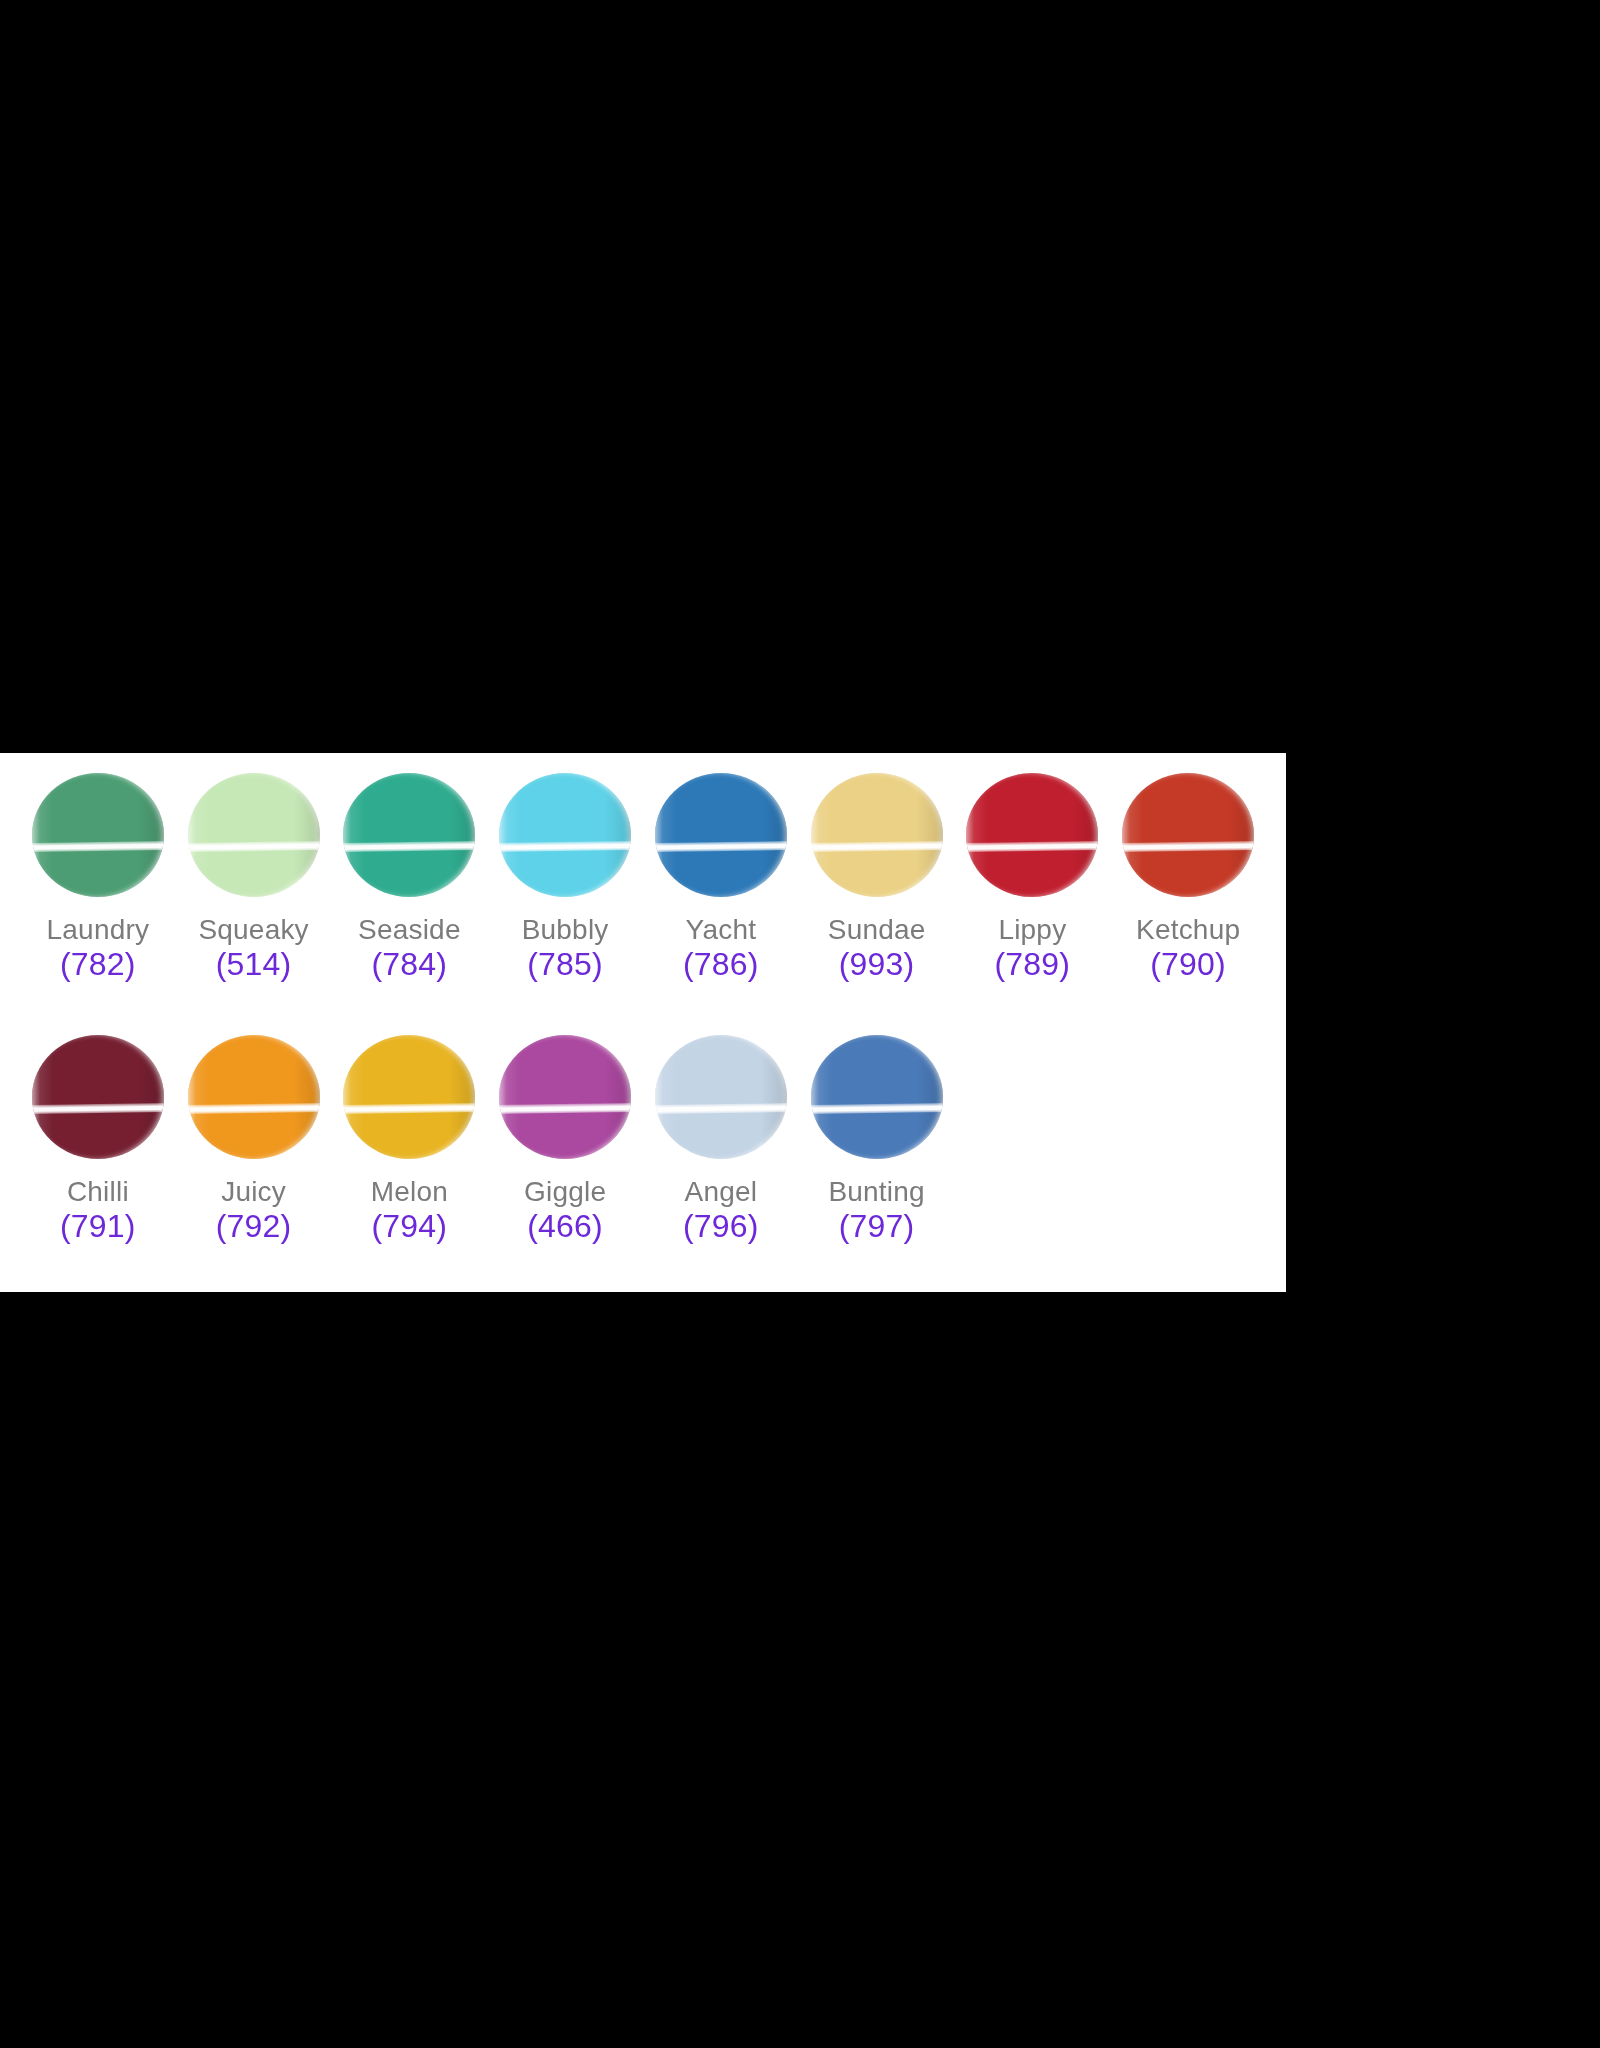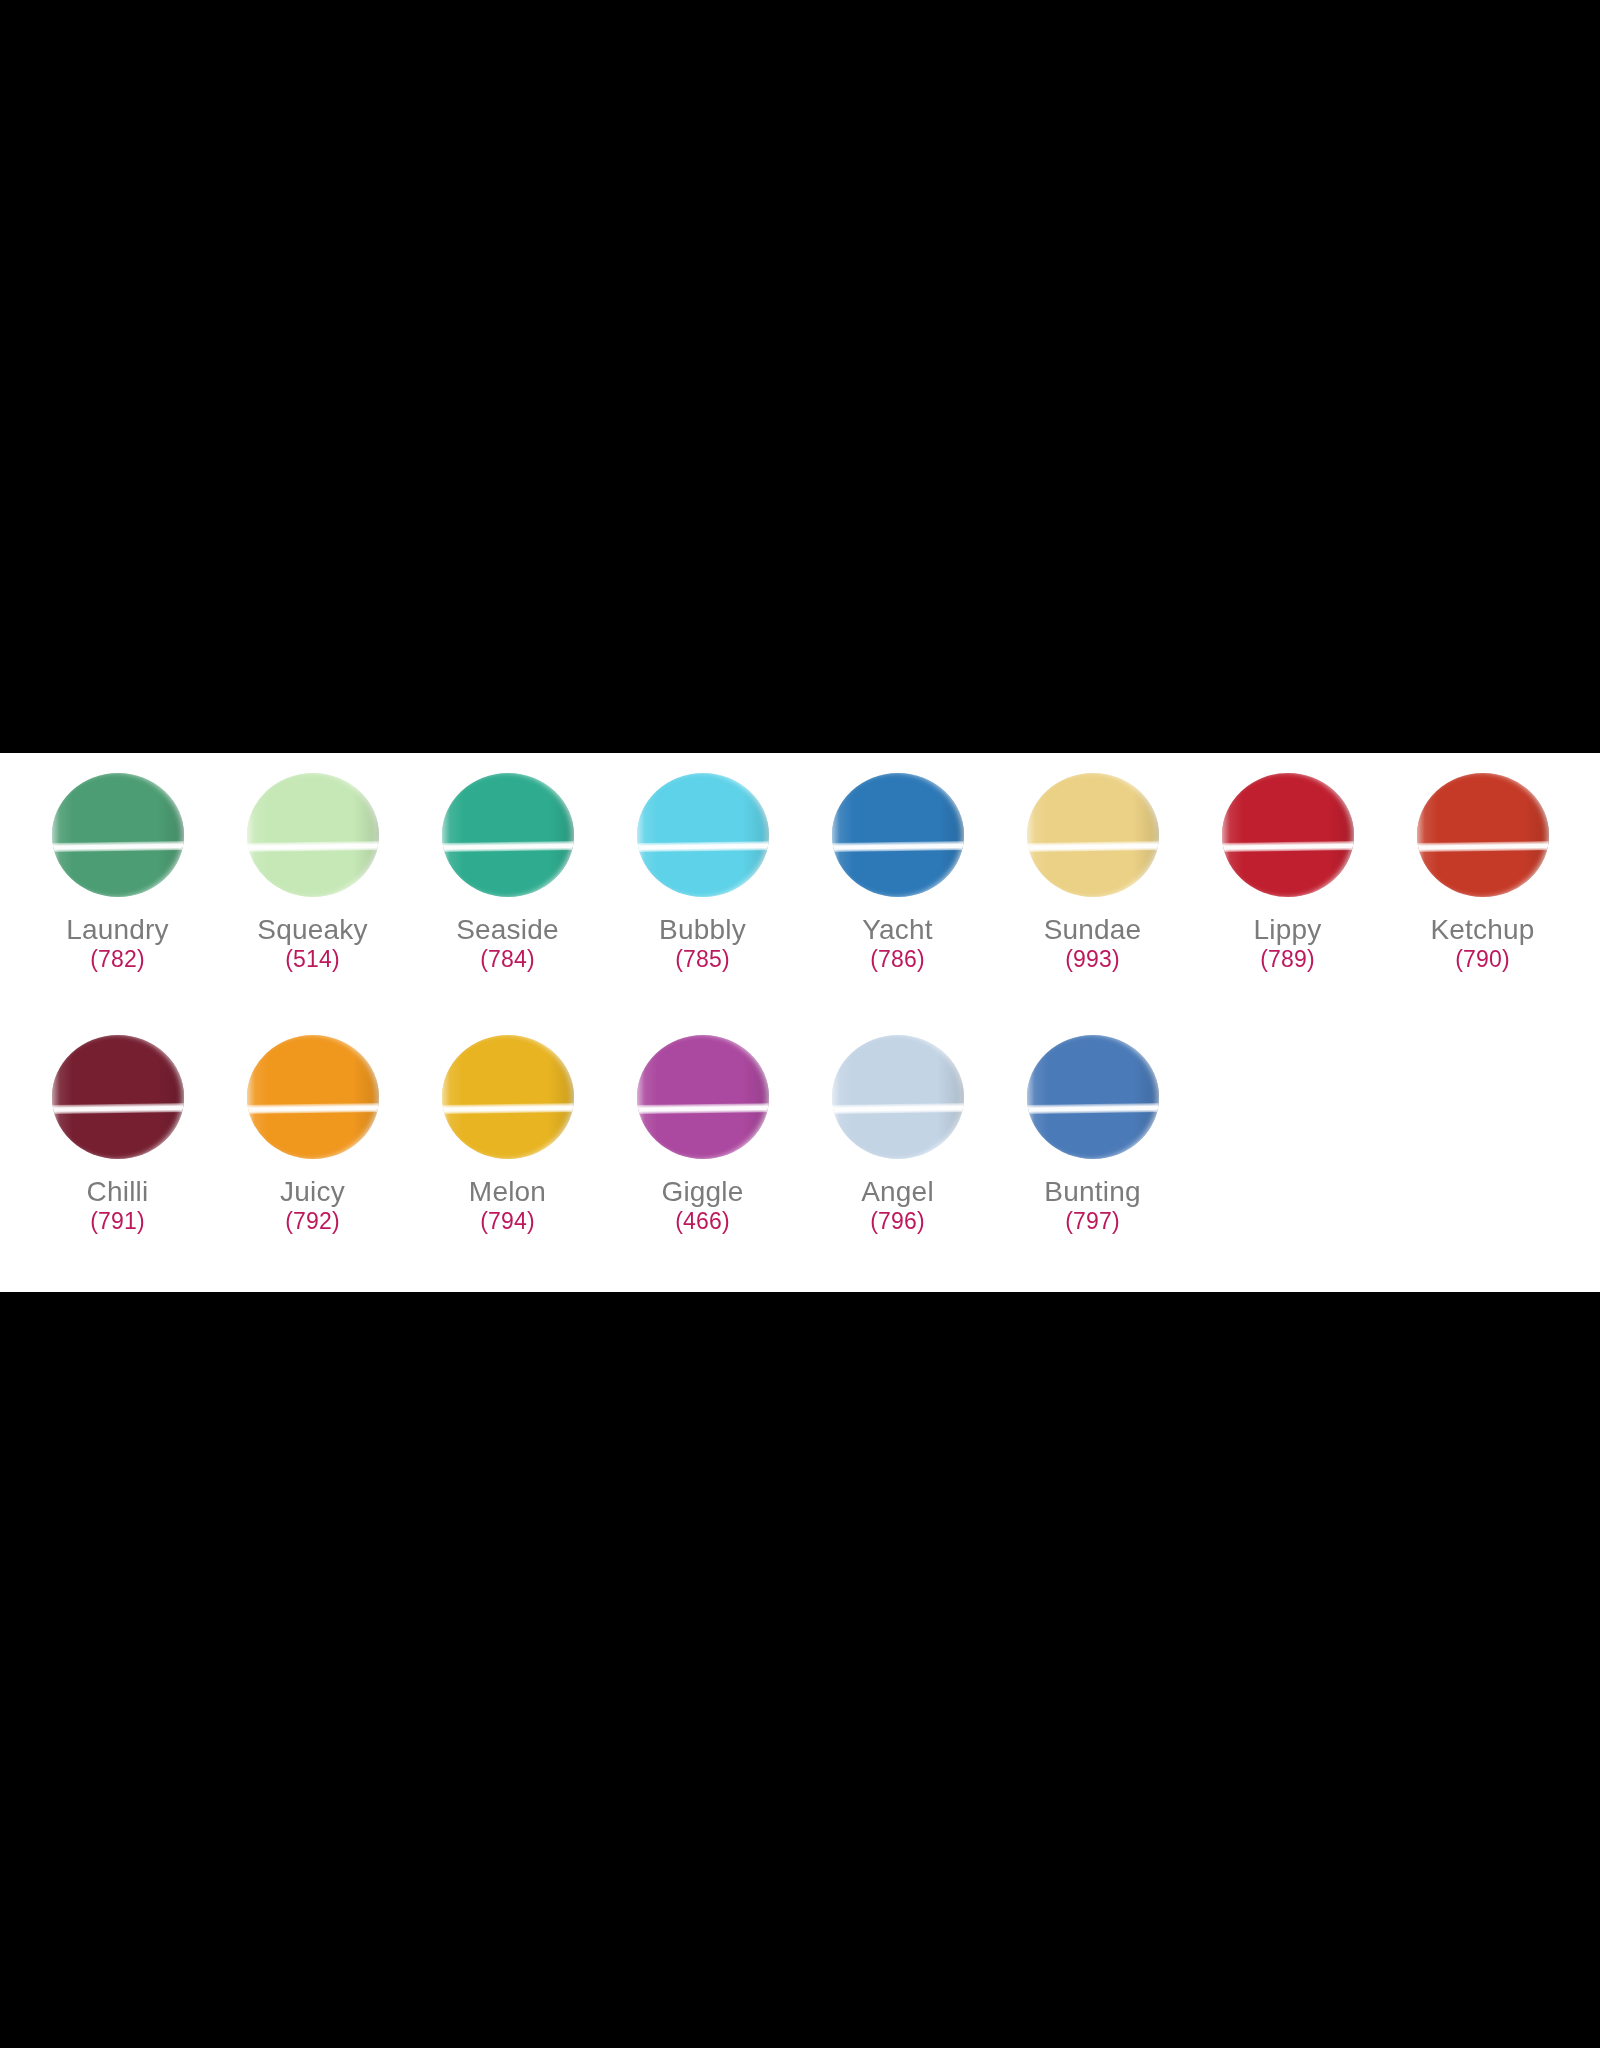--- a/index.html
+++ b/index.html
@@ -19,21 +19,21 @@
     width: 1600px;
     height: 2048px;
     background: #000000;
   }
 
   
   #panel {
     position: absolute;
     left: 0;
     top: 753px;
-    width: 1600px;
+    width: 1286px;
     height: 539px;
     background: #ffffff;
     box-sizing: border-box;
     padding: 12px 20px 0 20px;
   }
 
   .swatch-grid {
     display: grid;
     grid-template-columns: repeat(8, 1fr);
     grid-auto-rows: 262px;
@@ -102,23 +102,23 @@
     margin-top: 16px;
     font-size: 28px;
     line-height: 1.18;
     color: #7b7b7b;
     text-align: center;
     letter-spacing: 0.2px;
     white-space: nowrap;
   }
 
   .code {
-    font-size: 23px;
+    font-size: 32px;
     line-height: 1.18;
-    color: #be185d;
+    color: #6d28d9;
     text-align: left;
     letter-spacing: 0.2px;
   }
 </style>
 </head>
 <body>
 
 <div id="stage">
 
   <div id="letterbox-top" style="position:absolute;left:0;top:0;width:1600px;height:753px;background:#000;"></div>

